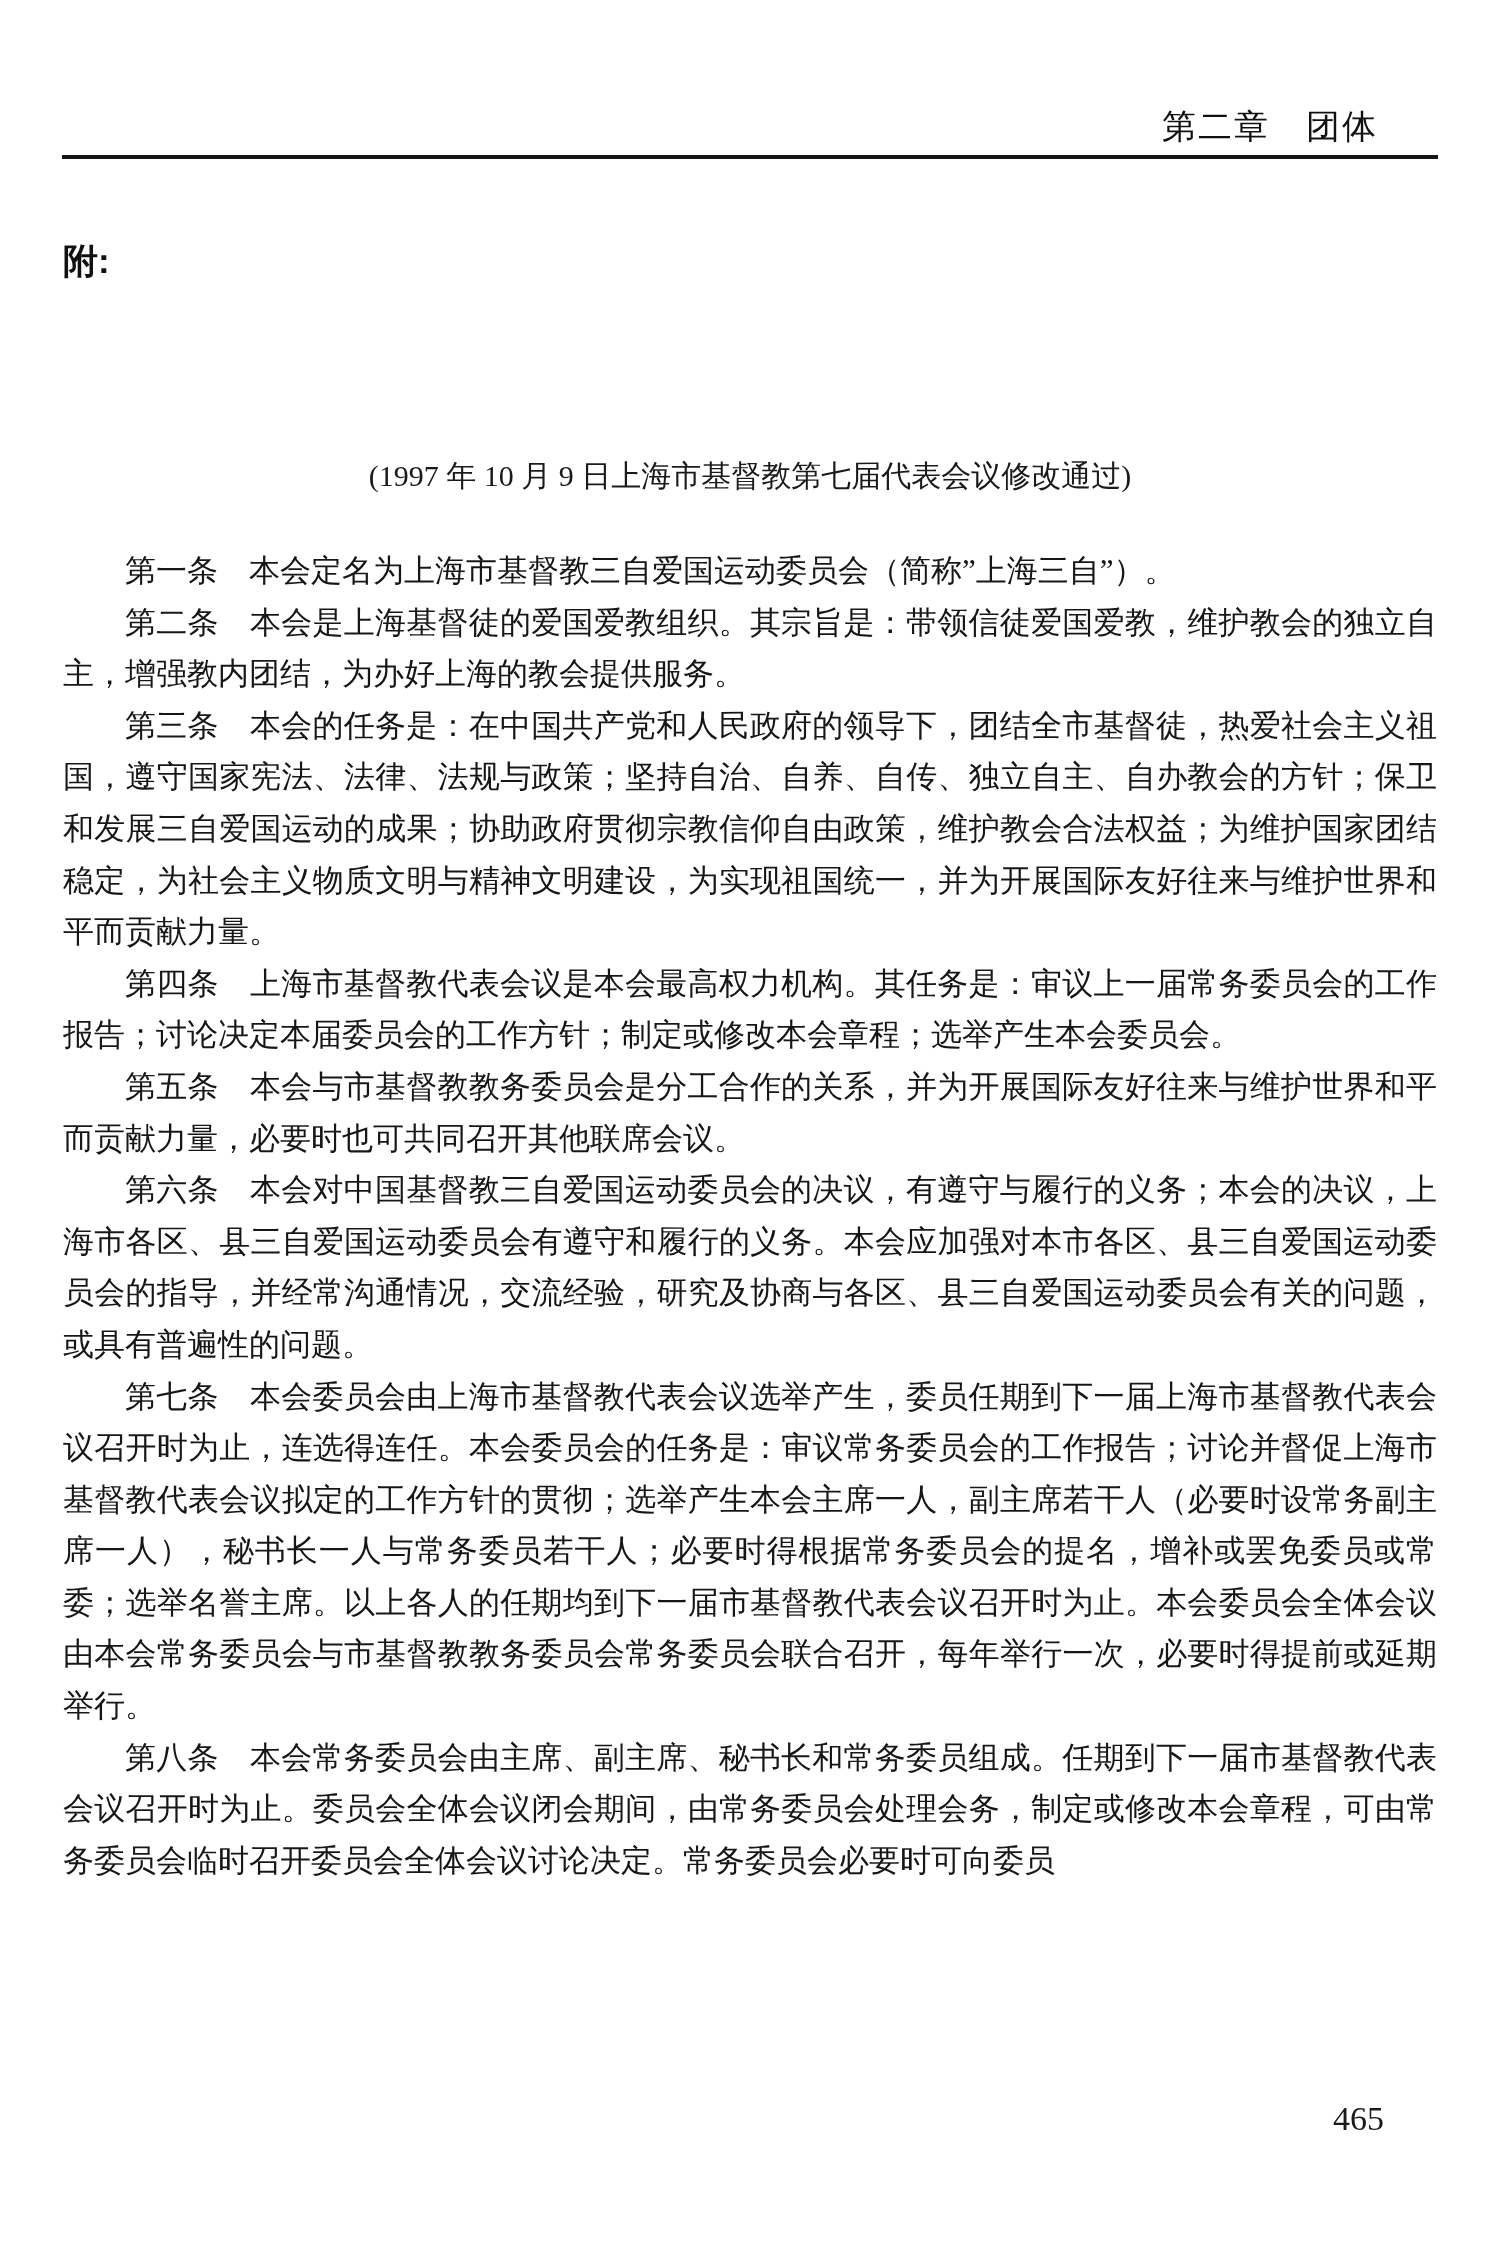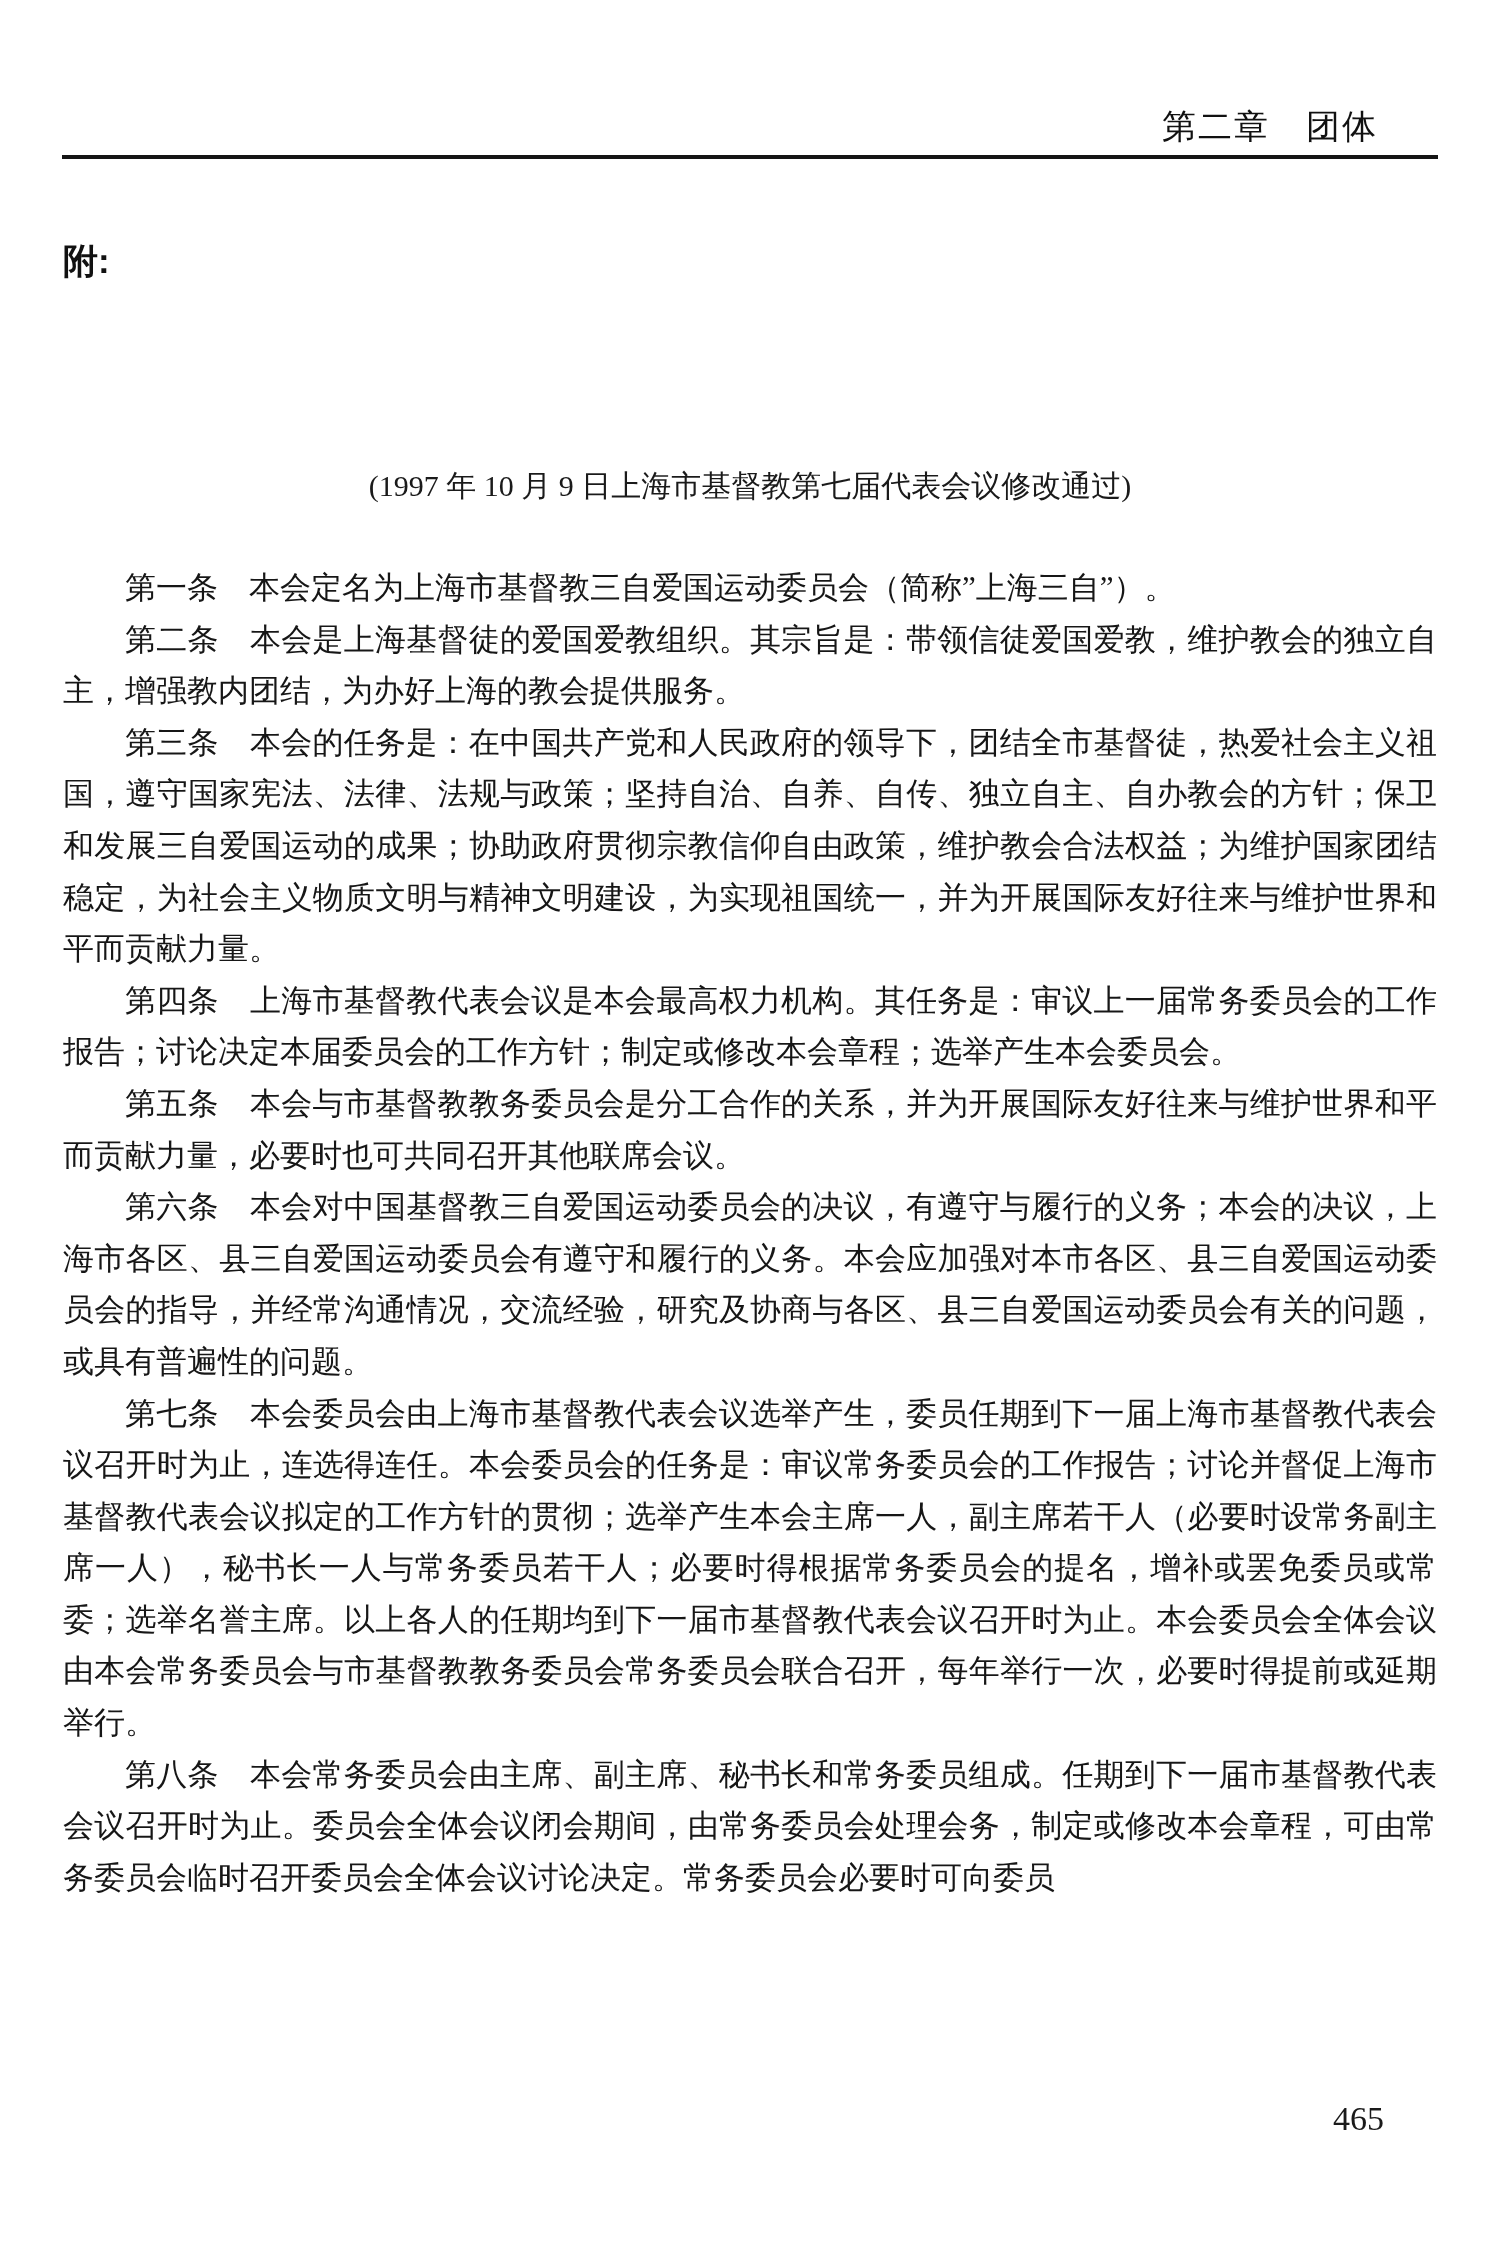--- a/index.html
+++ b/index.html
@@ -45,31 +45,31 @@
     width: 100%;
     text-align: center;
     font-family: "Liberation Sans", sans-serif;
     font-weight: bold;
     font-size: 40px;
     letter-spacing: 3px;
     color: #111111;
   }
   .doc-subtitle {
     position: absolute;
-    top: 466px;
+    top: 456px;
     left: 0;
     width: 100%;
     text-align: center;
     font-family: "Liberation Serif", serif;
     font-size: 30px;
     color: #1a1a1a;
   }
   .doc-body {
     position: absolute;
-    top: 562px;
+    top: 545px;
     left: 63px;
     width: 1374px;
     font-family: "Liberation Serif", serif;
     font-size: 31px;
     line-height: 51.6px;
     text-align: justify;
     color: #161616;
   }
   .doc-body p {
     margin: 0;

